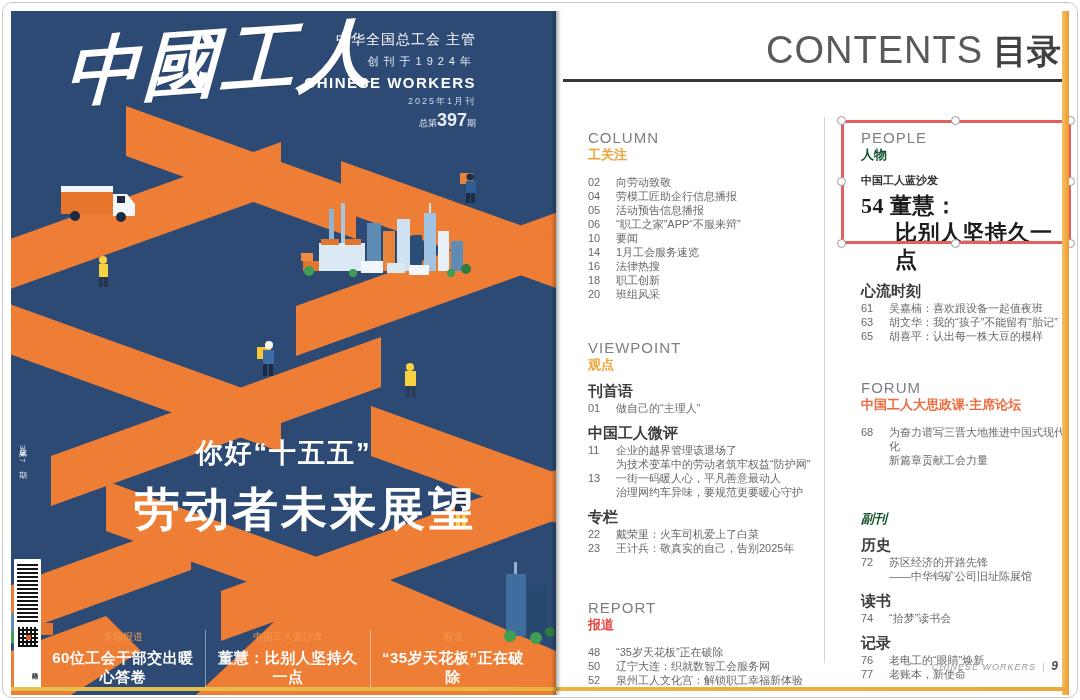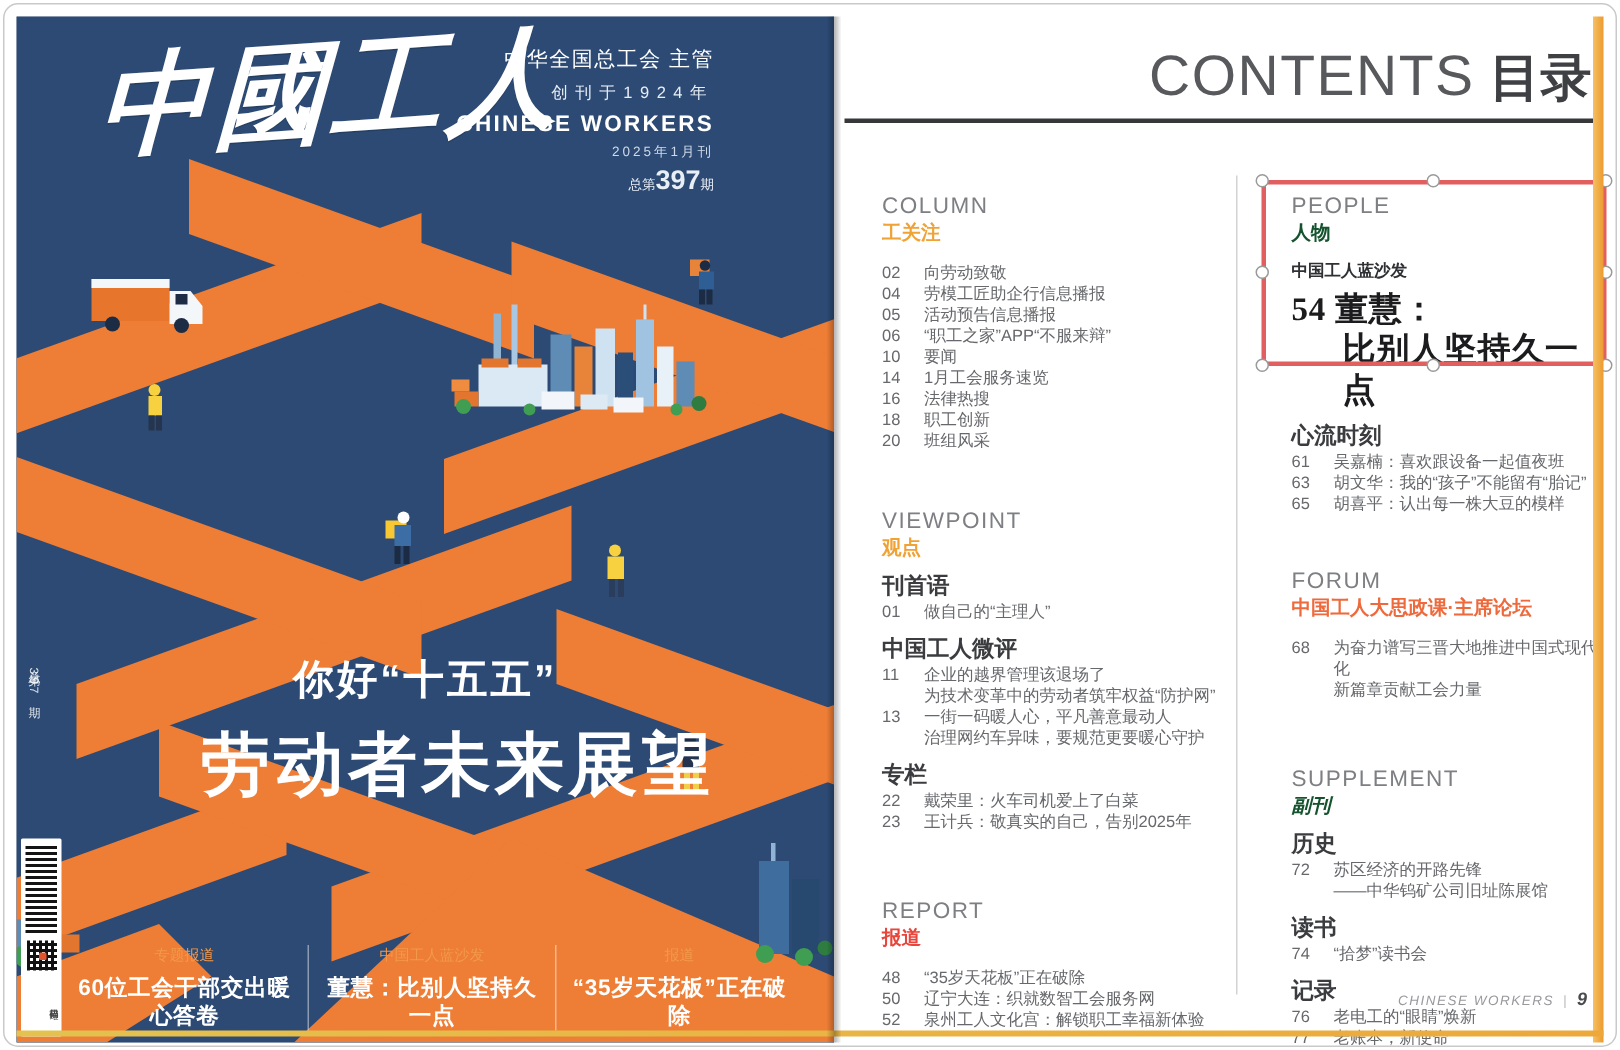--- a/index.html
+++ b/index.html
@@ -411,21 +411,20 @@
 
             <div class="row">
               <span class="pg"></span>
               <span class="tt">新篇章贡献工会力量</span>
             </div>
 
         </div>
       </div>
 
       <div class="mt-supp">
-        <div class="sec-en">SUPPLEMENT</div>
         <div class="sec-zh c-green2">副刊</div>
 
           <div class="group">
             <div class="group-h">历史</div>
 
               <div class="row">
                 <span class="pg">72</span>
                 <span class="tt">苏区经济的开路先锋</span>
               </div>
 

